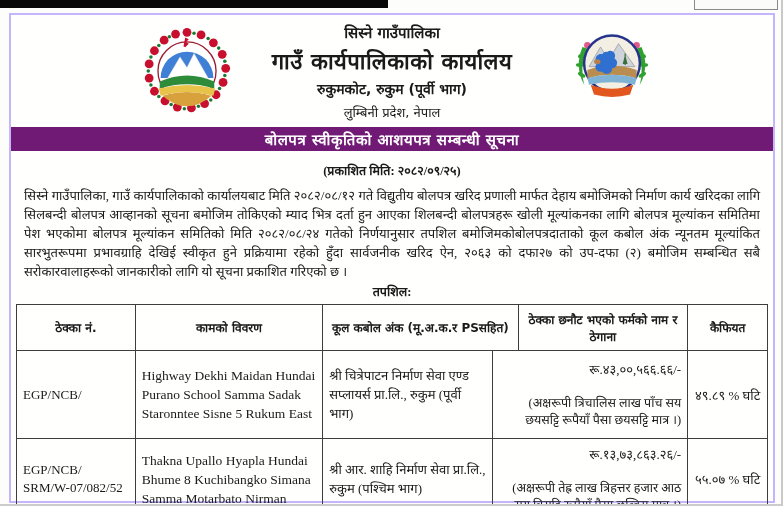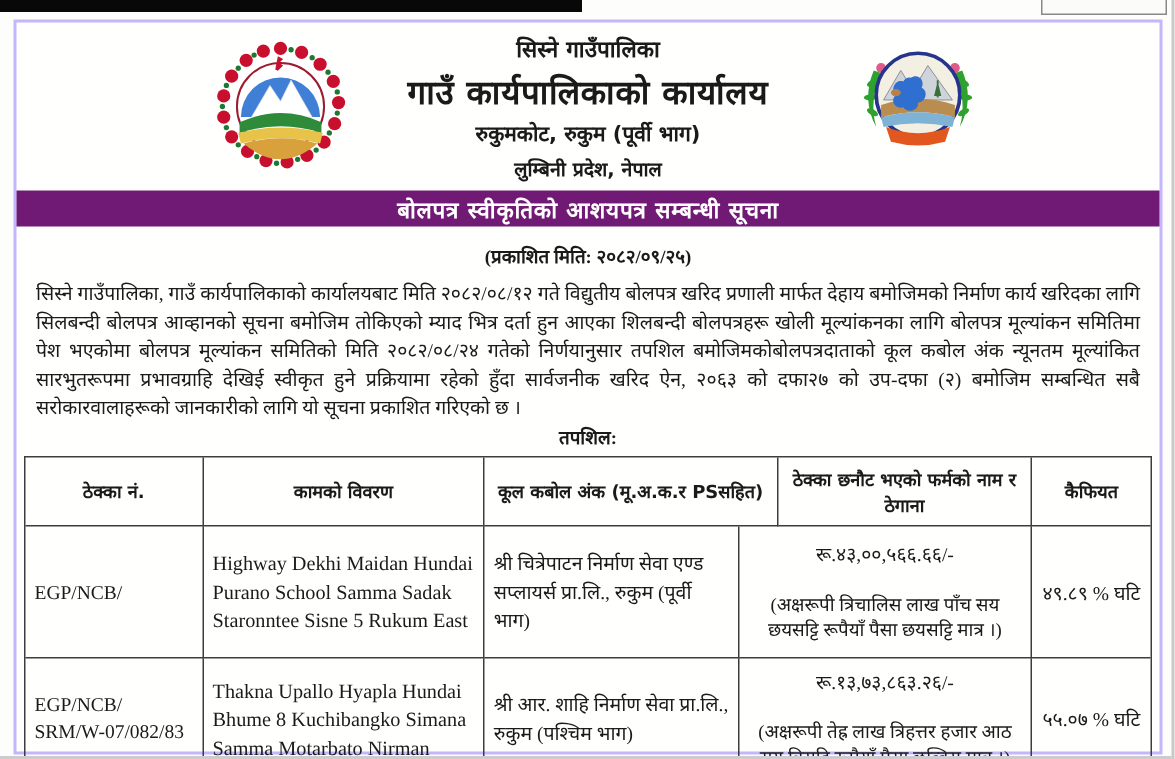--- a/index.html
+++ b/index.html
@@ -25,21 +25,21 @@
   }
   .header{position:relative;height:106px;}
   .logo{position:absolute;}
   .logo-left{left:132px;top:11px;width:88px;height:90px;}
   .logo-right{right:120px;top:7px;width:82px;height:86px;}
   .head-center{position:absolute;left:150px;right:150px;top:7px;text-align:center;
     font-family:"DejaVu Sans","Liberation Sans",sans-serif;}
   .head-line1{font-size:15px;font-weight:bold;}
   .head-line2{font-size:22px;font-weight:bold;margin-top:3px;letter-spacing:0.5px;}
   .head-line3{font-size:14px;font-weight:bold;margin-top:4px;}
-  .head-line4{font-size:13px;font-weight:bold;margin-top:5px;}
+  .head-line4{font-size:13px;font-weight:normal;margin-top:5px;}
   .title-band{
     margin-top:6px;background:#701a75;color:#ffffff;height:24px;
     display:flex;align-items:center;justify-content:center;
     font-size:15px;font-weight:bold;letter-spacing:0.5px;
     font-family:"DejaVu Sans","Liberation Sans",sans-serif;
   }
   .pub-date{ text-align:center;margin-top:11px;font-size:12.5px;font-weight:bold;}
   .body-par{
     margin:7px 13px 0 13px;font-size:13px;line-height:19px;text-align:justify;
   }
@@ -53,21 +53,21 @@
   .tcell{
     border-right:1px solid #3d3d3d;border-bottom:1px solid #3d3d3d;
     box-sizing:border-box;padding:4px 6px;
     display:flex;flex-direction:column;justify-content:center;
   }
   .tcell:last-child{border-right:none;}
   .trow:last-child .tcell{border-bottom:none;}
   .c1{width:119px;}
   .c2{width:188px;}
   .c3{width:170px;}
-  .c4{width:196px;text-align:center;}
+  .c4{width:196px;text-align:right;}
   .c5{width:79px;text-align:center;}
   .th{min-height:46px;font-weight:bold;font-size:12px;text-align:center;
       font-family:"DejaVu Sans","Liberation Sans",sans-serif;justify-content:center;}
   .td{font-size:13px;}
   .row-h1 .td{min-height:88px;}
   .row-h2 .td{min-height:80px;}
   .contract{font-size:13px;line-height:18px;}
   .workdesc{font-size:13.5px;line-height:19px;}
   .firm{font-size:13px;line-height:19px;}
   .amt-fig{font-size:13px;}
@@ -199,21 +199,21 @@
         <div class="amt-words">(अक्षरूपी त्रिचालिस लाख पाँच सय छयसट्टि रूपैयाँ पैसा छयसट्टि मात्र ।)</div>
       </div>
       <div class="tcell td c5">
         <div>४९.८९ % घटि</div>
       </div>
     </div>
 
     <div class="trow row-h2">
       <div class="tcell td c1">
         <div class="contract">EGP/NCB/</div>
-        <div class="contract">SRM/W-07/082/83</div>
+        <div class="contract">SRM/W-07/082/52</div>
       </div>
       <div class="tcell td c2">
         <div class="workdesc">Thakna Upallo Hyapla Hundai Bhume 8 Kuchibangko Simana Samma Motarbato Nirman</div>
       </div>
       <div class="tcell td c3">
         <div class="firm">श्री आर. शाहि निर्माण सेवा प्रा.लि., रुकुम (पश्चिम भाग)</div>
       </div>
       <div class="tcell td c4">
         <div class="amt-fig">रू.१३,७३,८६३.२६/-</div>
         <div class="amt-words">(अक्षरूपी तेह्र लाख त्रिहत्तर हजार आठ सय त्रिसट्टि रूपैयाँ पैसा छब्बिस मात्र ।)</div>

